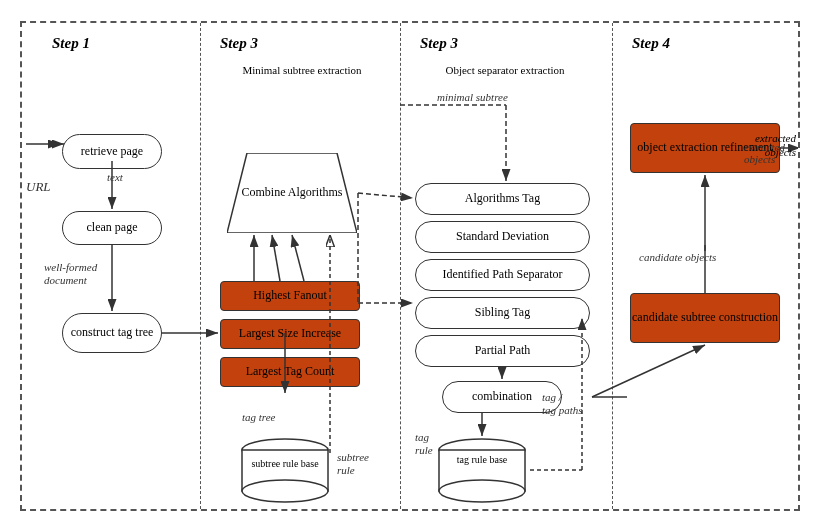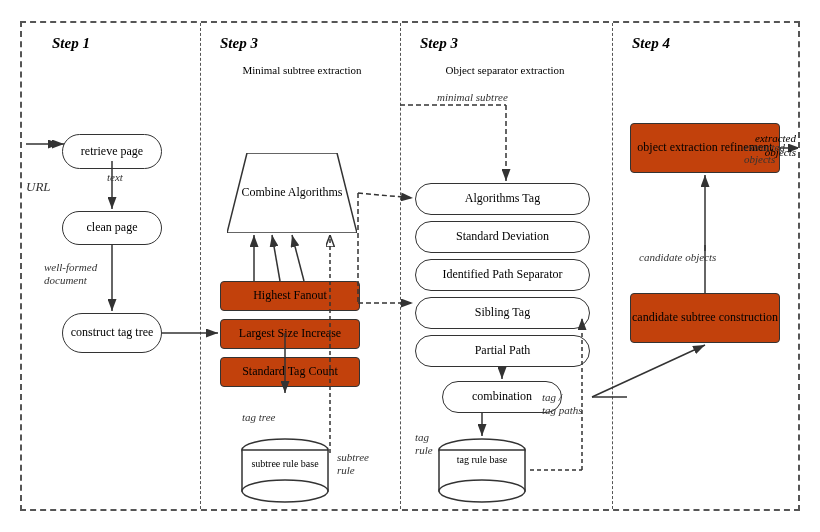--- a/index.html
+++ b/index.html
@@ -140,21 +140,21 @@
     </div>
   </div>
 
   <div class="node-rect" style="left:198px; top:258px; width:140px; height:30px;">
     <span>Highest Fanout</span>
   </div>
   <div class="node-rect" style="left:198px; top:296px; width:140px; height:30px;">
     <span>Largest Size Increase</span>
   </div>
   <div class="node-rect" style="left:198px; top:334px; width:140px; height:30px;">
-    <span>Standard Tag Count</span>
+    <span>Largest Tag Count</span>
   </div>
 
   <span class="arrow-label" style="left:220px; top:388px; font-style:italic;">tag tree</span>
 
   <div class="cylinder" style="left:218px; top:415px; width:90px; height:65px;">
     <svg width="90" height="65" viewBox="0 0 90 65">
       <ellipse cx="45" cy="12" rx="43" ry="11" fill="white" stroke="#333" stroke-width="1.5"></ellipse>
       <rect x="2" y="12" width="86" height="41" fill="white" stroke="#333" stroke-width="1.5"></rect>
       <ellipse cx="45" cy="53" rx="43" ry="11" fill="white" stroke="#333" stroke-width="1.5"></ellipse>
     </svg>

